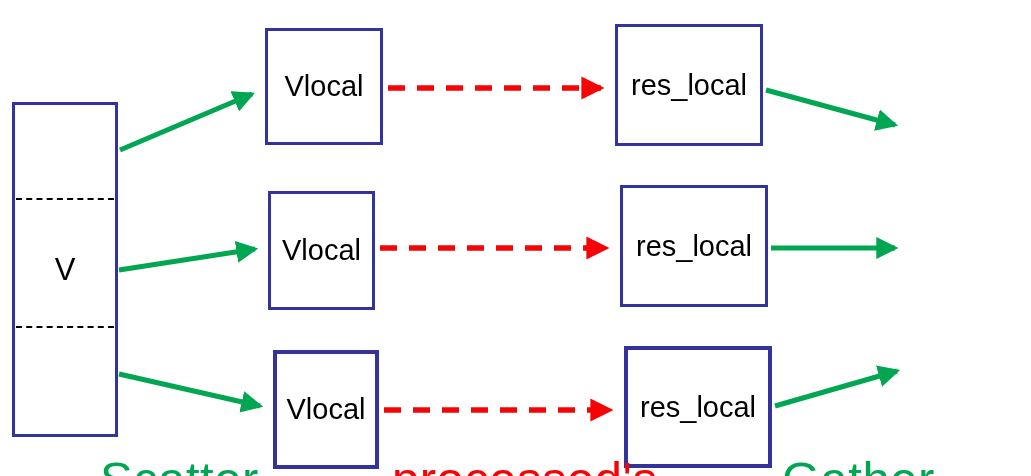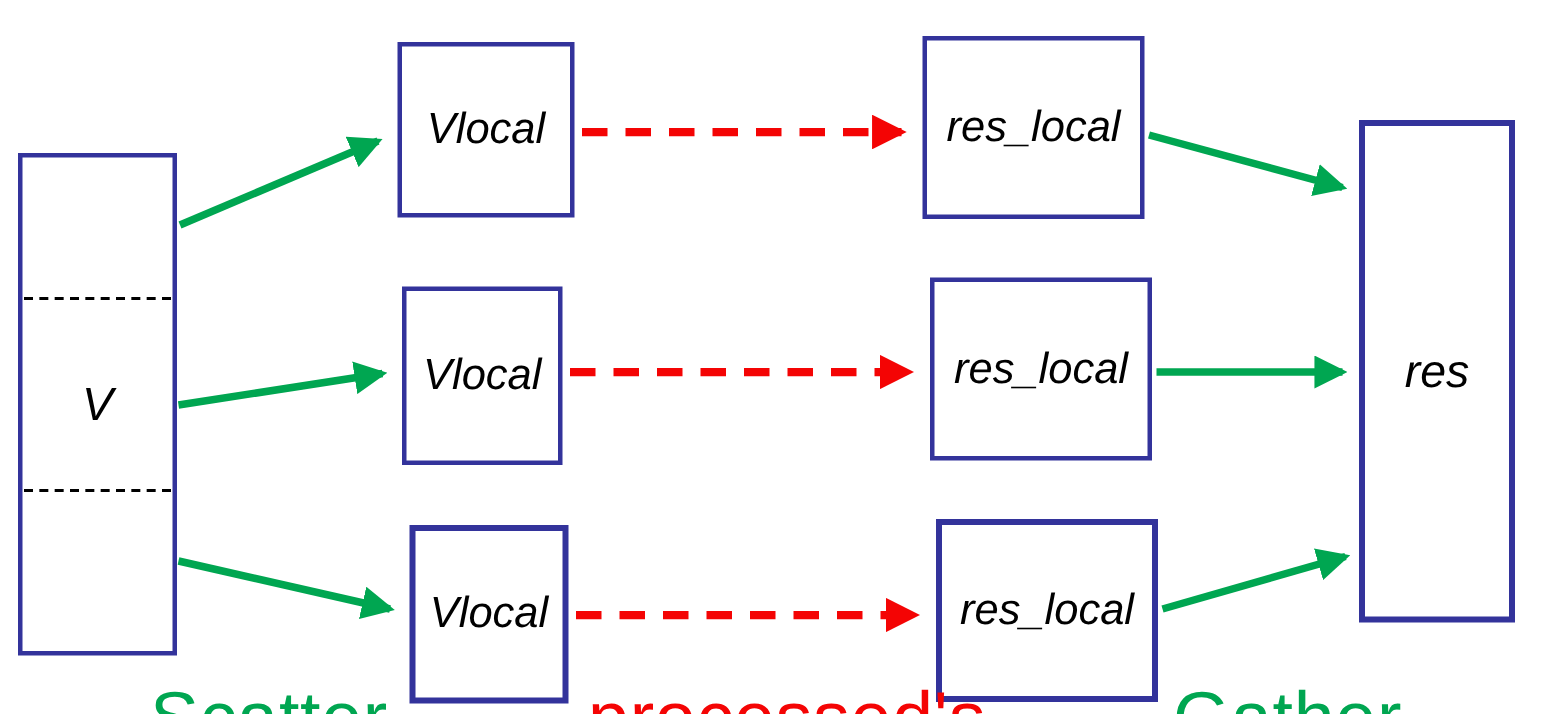--- a/index.html
+++ b/index.html
@@ -19,21 +19,20 @@
     position: absolute;
     box-sizing: border-box;
     background: #ffffff;
     border: 3px solid #33339b;
     display: flex;
     align-items: center;
     justify-content: center;
     color: #000000;
     font-size: 29px;
     white-space: nowrap;
-    font-style: italic;
   }
   .thick { border-width: 4px; }
 
   #v-box      { left: 12px;  top: 102px; width: 106px; height: 335px; font-size: 31px; }
   #vlocal-1   { left: 265px; top: 28px;  width: 118px; height: 117px; }
   #vlocal-2   { left: 268px; top: 191px; width: 107px; height: 119px; }
   #vlocal-3   { left: 273px; top: 350px; width: 106px; height: 119px; }
   #reslocal-1 { left: 615px; top: 24px;  width: 148px; height: 122px; }
   #reslocal-2 { left: 620px; top: 185px; width: 148px; height: 122px; }
   #reslocal-3 { left: 624px; top: 346px; width: 148px; height: 122px; }
@@ -91,23 +90,20 @@
   <div class="box" id="reslocal-1">
     <span>res_local</span>
   </div>
   <div class="box" id="reslocal-2">
     <span>res_local</span>
   </div>
   <div class="box thick" id="reslocal-3">
     <span>res_local</span>
   </div>
 
-  <div class="box thick" id="res-box">
-    <span>res</span>
-  </div>
 
   <svg id="arrows" width="1031" height="476" viewBox="0 0 1031 476">
     <defs>
       <marker id="ah-green" viewBox="0 0 10 10" refX="8.5" refY="5" markerWidth="4.4" markerHeight="4.4" orient="auto">
         <path d="M0,0 L10,5 L0,10 z" fill="#00a651"></path>
       </marker>
       <marker id="ah-red" viewBox="0 0 10 10" refX="8.5" refY="5" markerWidth="4.2" markerHeight="4.2" orient="auto">
         <path d="M0,0 L10,5 L0,10 z" fill="#f40404"></path>
       </marker>
     </defs>

